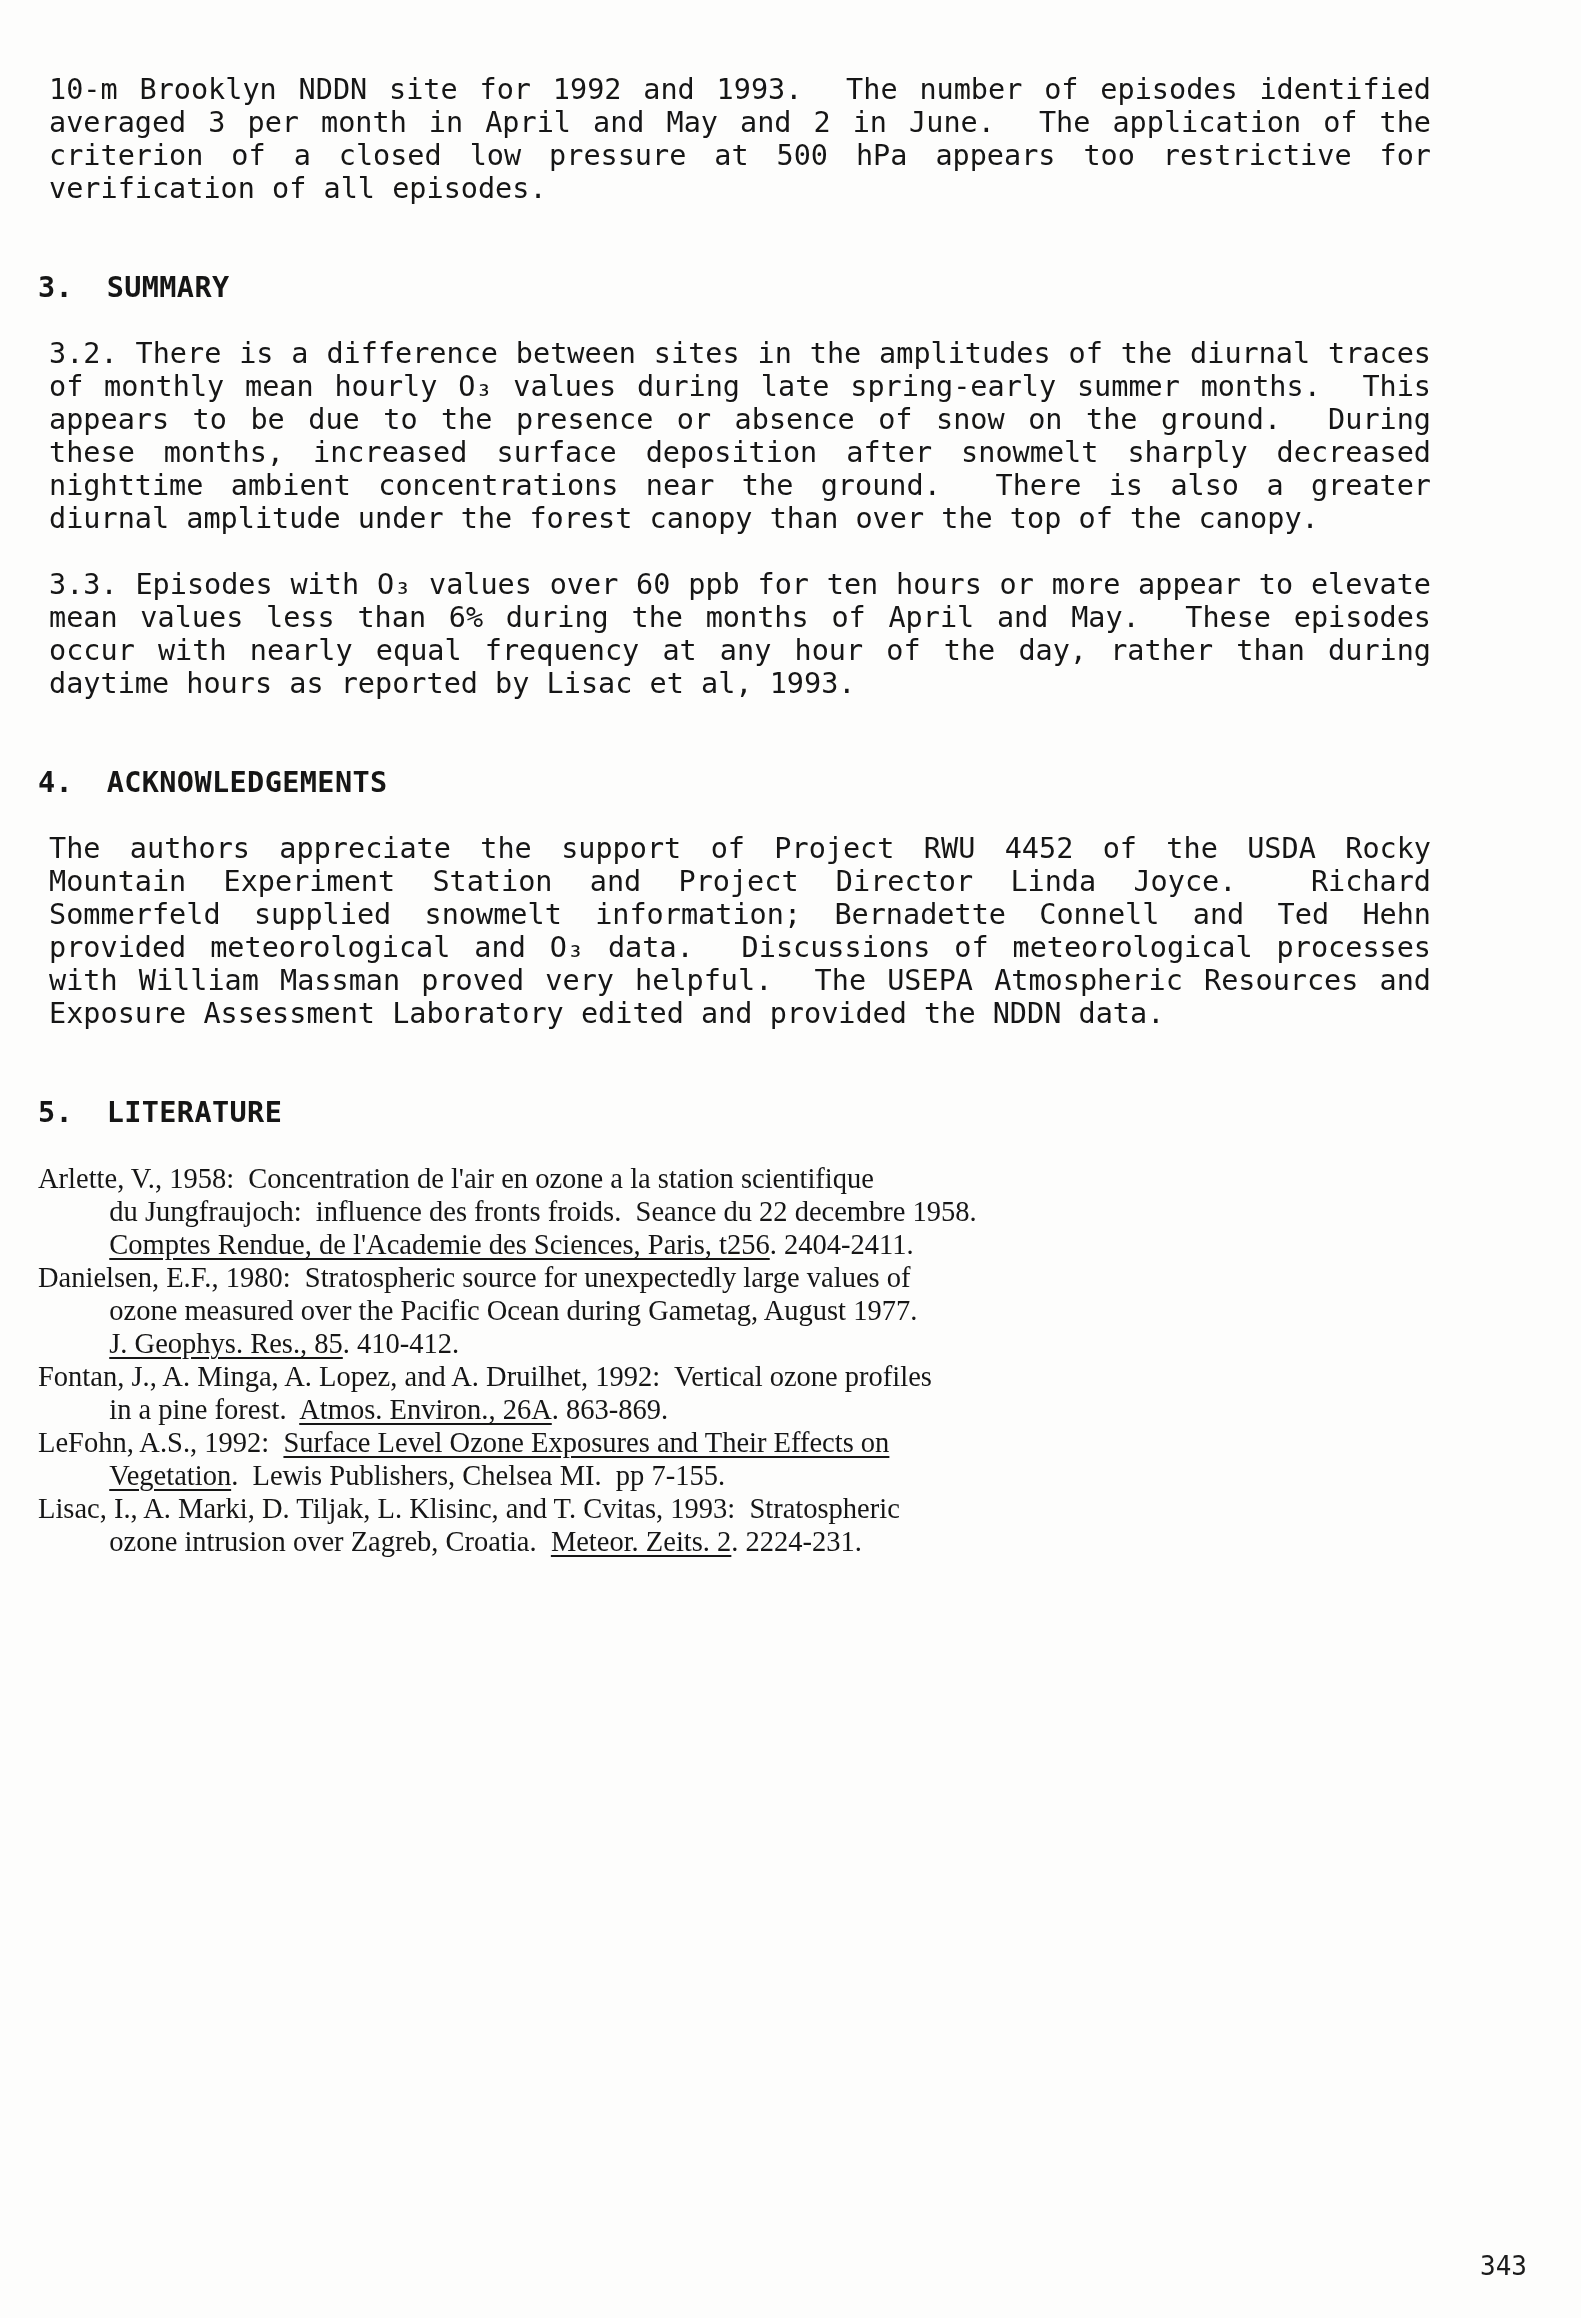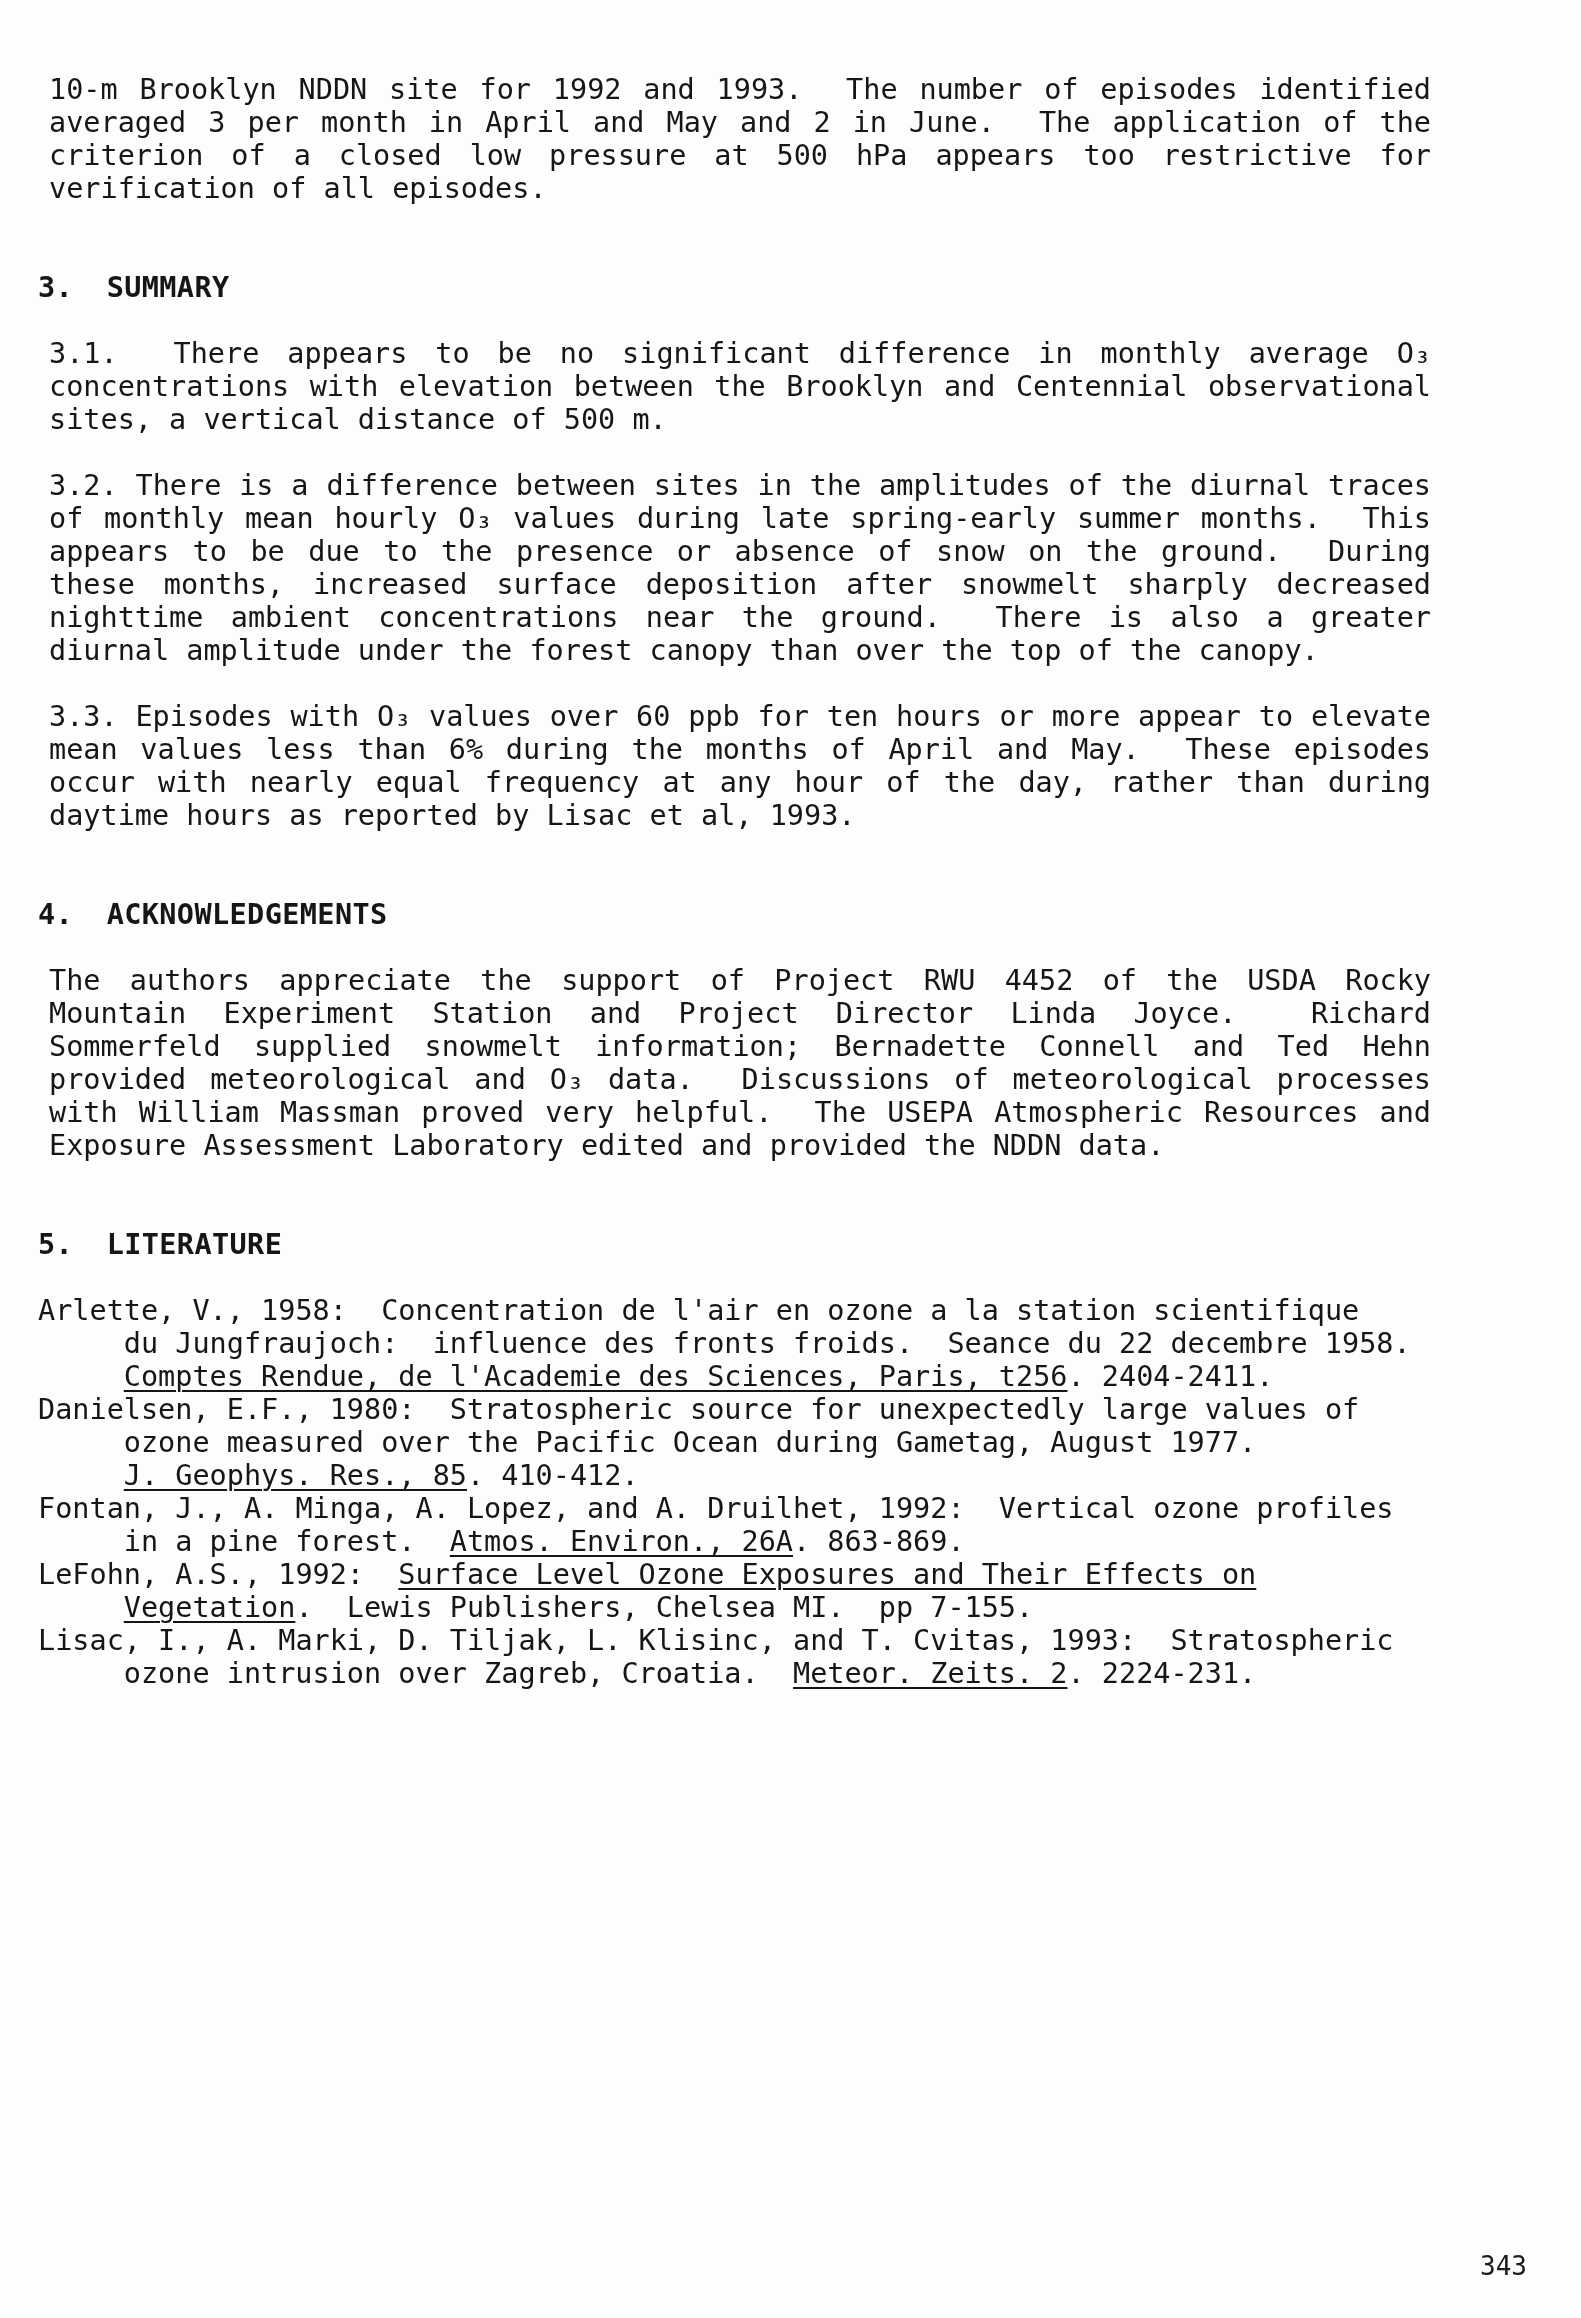--- a/index.html
+++ b/index.html
@@ -43,20 +43,21 @@
   }
   .refs {
     margin: 0;
   }
   .reference {
     white-space: pre-wrap;
     padding-left: 5ch;
     text-indent: -5ch;
     margin: 0;
     text-align: left;
+    font-family: Liberation Serif, serif;
   }
   .und {
     text-decoration: underline;
     text-decoration-thickness: 2.4px;
     text-underline-offset: 4px;
   }
   .page-number {
     position: absolute;
     right: 55px;
     bottom: 38px;
@@ -70,21 +71,20 @@
 <div class="page">
   <div class="content">
 
     <p class="para">10-m Brooklyn NDDN site for 1992 and 1993.  The number of episodes identified averaged 3 per month in April and May and 2 in June.  The application of the criterion of a closed low pressure at 500 hPa appears too restrictive for verification of all episodes.</p>
 
     <div class="heading">
       <span class="hnum">3.</span>
       <span class="htitle">SUMMARY</span>
     </div>
 
-    <p class="para">3.1.  There appears to be no significant difference in monthly average O₃ concentrations with elevation between the Brooklyn and Centennial observational sites, a vertical distance of 500 m.</p>
 
     <p class="para">3.2. There is a difference between sites in the amplitudes of the diurnal traces of monthly mean hourly O₃ values during late spring-early summer months.  This appears to be due to the presence or absence of snow on the ground.  During these months, increased surface deposition after snowmelt sharply decreased nighttime ambient concentrations near the ground.  There is also a greater diurnal amplitude under the forest canopy than over the top of the canopy.</p>
 
     <p class="para">3.3. Episodes with O₃ values over 60 ppb for ten hours or more appear to elevate mean values less than 6% during the months of April and May.  These episodes occur with nearly equal frequency at any hour of the day, rather than during daytime hours as reported by Lisac et al, 1993.</p>
 
     <div class="heading">
       <span class="hnum">4.</span>
       <span class="htitle">ACKNOWLEDGEMENTS</span>
     </div>
 

